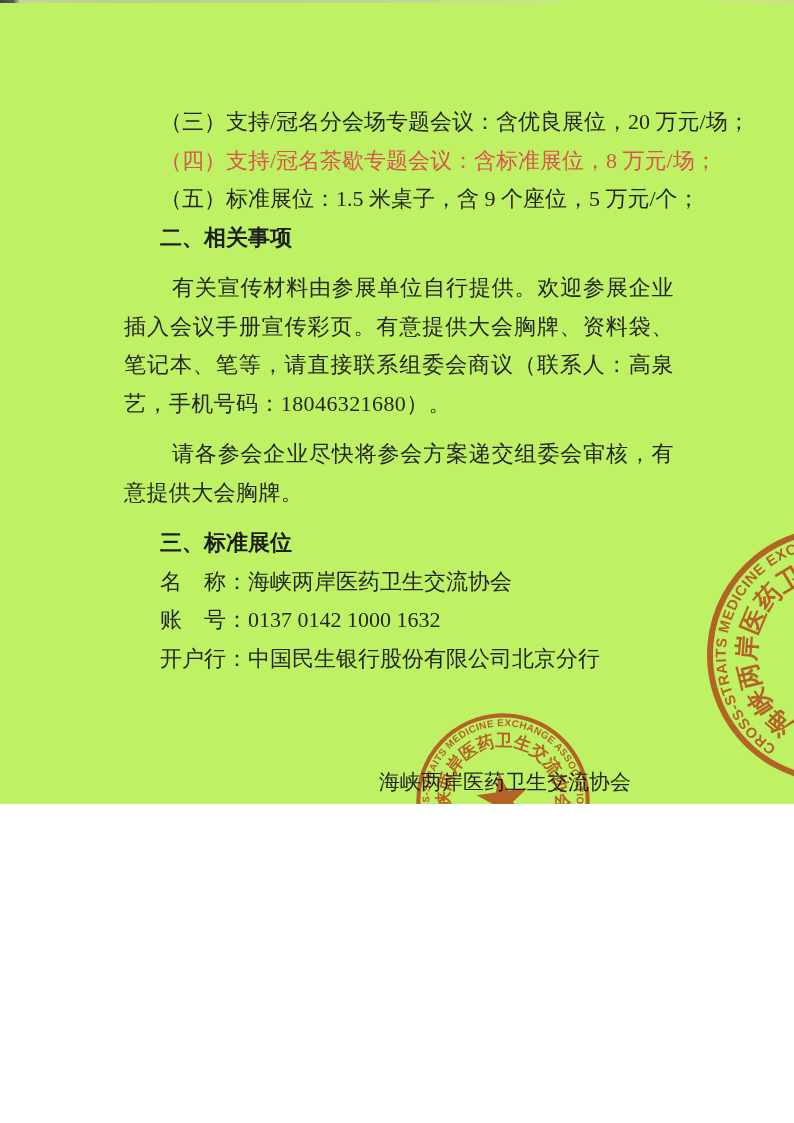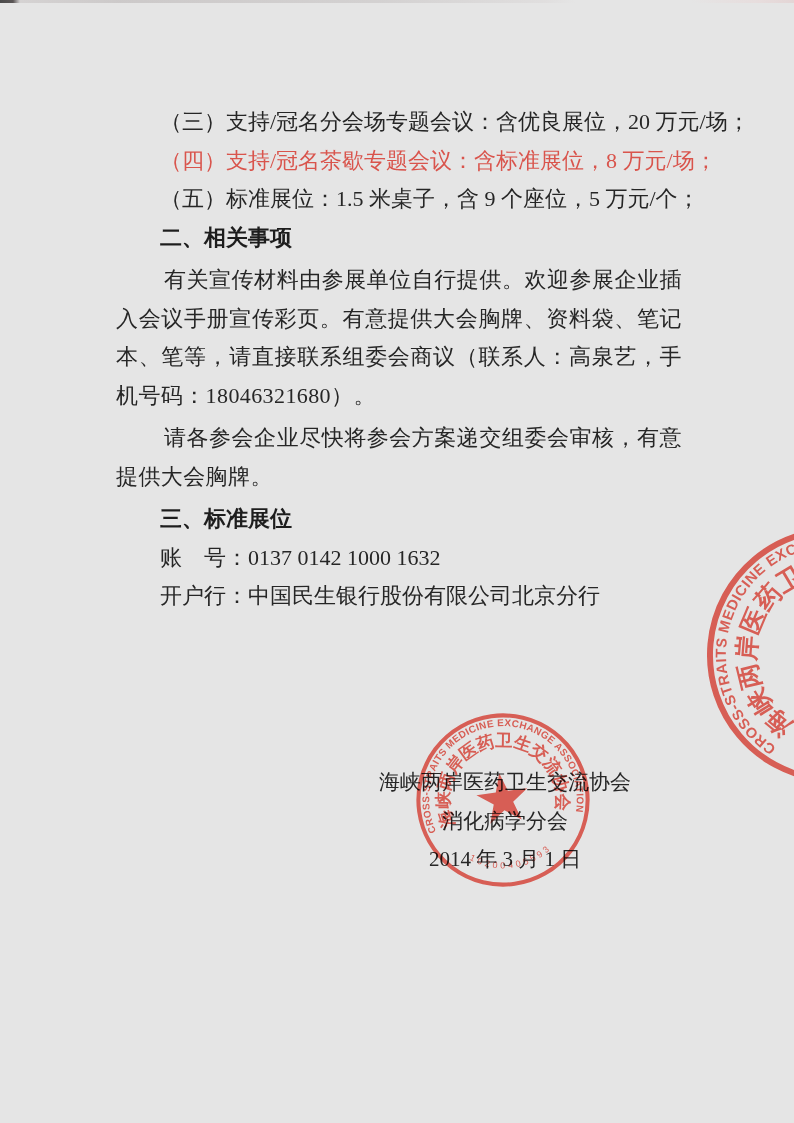--- a/index.html
+++ b/index.html
@@ -1,19 +1,19 @@
 <!DOCTYPE html>
 <html><head>
 <meta charset="utf-8">
 <style>
   html,body{margin:0;padding:0;background:#ffffff;}
   .page{
     position:relative;
-    width:794px;height:1123px;
-    background:#e5e5e5;
+    width:794px;height:804px;
+    background:#bef264;
     overflow:hidden;
     font-family:"Liberation Serif","DejaVu Serif",serif;
     color:#262626;
   }
   .scan-edge{
     position:absolute;top:0;left:0;width:100%;height:3px;
     background:linear-gradient(90deg,#4a4a4a 0px,#5a5555 13px,rgba(200,195,195,.55) 20px,
       rgba(180,174,174,.5) 120px,rgba(190,185,185,.45) 380px,rgba(215,210,210,.35) 545px,
       rgba(255,255,255,0) 575px,rgba(255,255,255,0) 690px,rgba(235,205,205,.35) 760px,rgba(225,190,190,.4) 794px);
   }
@@ -23,21 +23,21 @@
     text-align:justify;
   }
   .line{white-space:nowrap;}
   .indent{padding-left:48px;}
   .red{color:#d9544c;}
   .heading{
     font-family:"Liberation Sans","DejaVu Sans",sans-serif;
     font-weight:700;color:#1d1d1d;
     padding-left:48px;
   }
-  .para{margin:4px;text-indent:48px;letter-spacing:.4px;}
+  .para{margin:12px;text-indent:48px;letter-spacing:.4px;}
   .signature{
     position:absolute;left:330px;top:763px;width:350px;
     text-align:center;font-size:21px;line-height:38.5px;
     color:#262626;
   }
   .stamp{position:absolute;mix-blend-mode:multiply;opacity:.88;}
   .stamp-main{left:413px;top:710px;width:180px;height:180px;transform:rotate(-8deg);}
   .stamp-partial{left:702px;top:522px;width:266px;height:266px;transform:rotate(-40deg);}
   .rim{fill:none;stroke:#ee5347;stroke-width:4.5px;}
   .arc{fill:none;stroke:none;}
@@ -57,20 +57,21 @@
   <div class="doc">
     <div class="line indent">（三）支持/冠名分会场专题会议：含优良展位，20 万元/场；</div>
     <div class="line indent red">（四）支持/冠名茶歇专题会议：含标准展位，8 万元/场；</div>
     <div class="line indent">（五）标准展位：1.5 米桌子，含 9 个座位，5 万元/个；</div>
 
     <div class="heading">二、相关事项</div>
     <p class="para">有关宣传材料由参展单位自行提供。欢迎参展企业插入会议手册宣传彩页。有意提供大会胸牌、资料袋、笔记本、笔等，请直接联系组委会商议（联系人：高泉艺，手机号码：18046321680）。</p>
     <p class="para">请各参会企业尽快将参会方案递交组委会审核，有意提供大会胸牌。</p>
 
     <div class="heading">三、标准展位</div>
+    <div class="line indent">名　称：海峡两岸医药卫生交流协会</div>
     <div class="line indent">账　号：0137 0142 1000 1632</div>
     <div class="line indent">开户行：中国民生银行股份有限公司北京分行</div>
   </div>
 
   <div class="signature">
     <div>海峡两岸医药卫生交流协会</div>
     <div>消化病学分会</div>
     <div>2014 年 3 月 1 日</div>
   </div>
 

